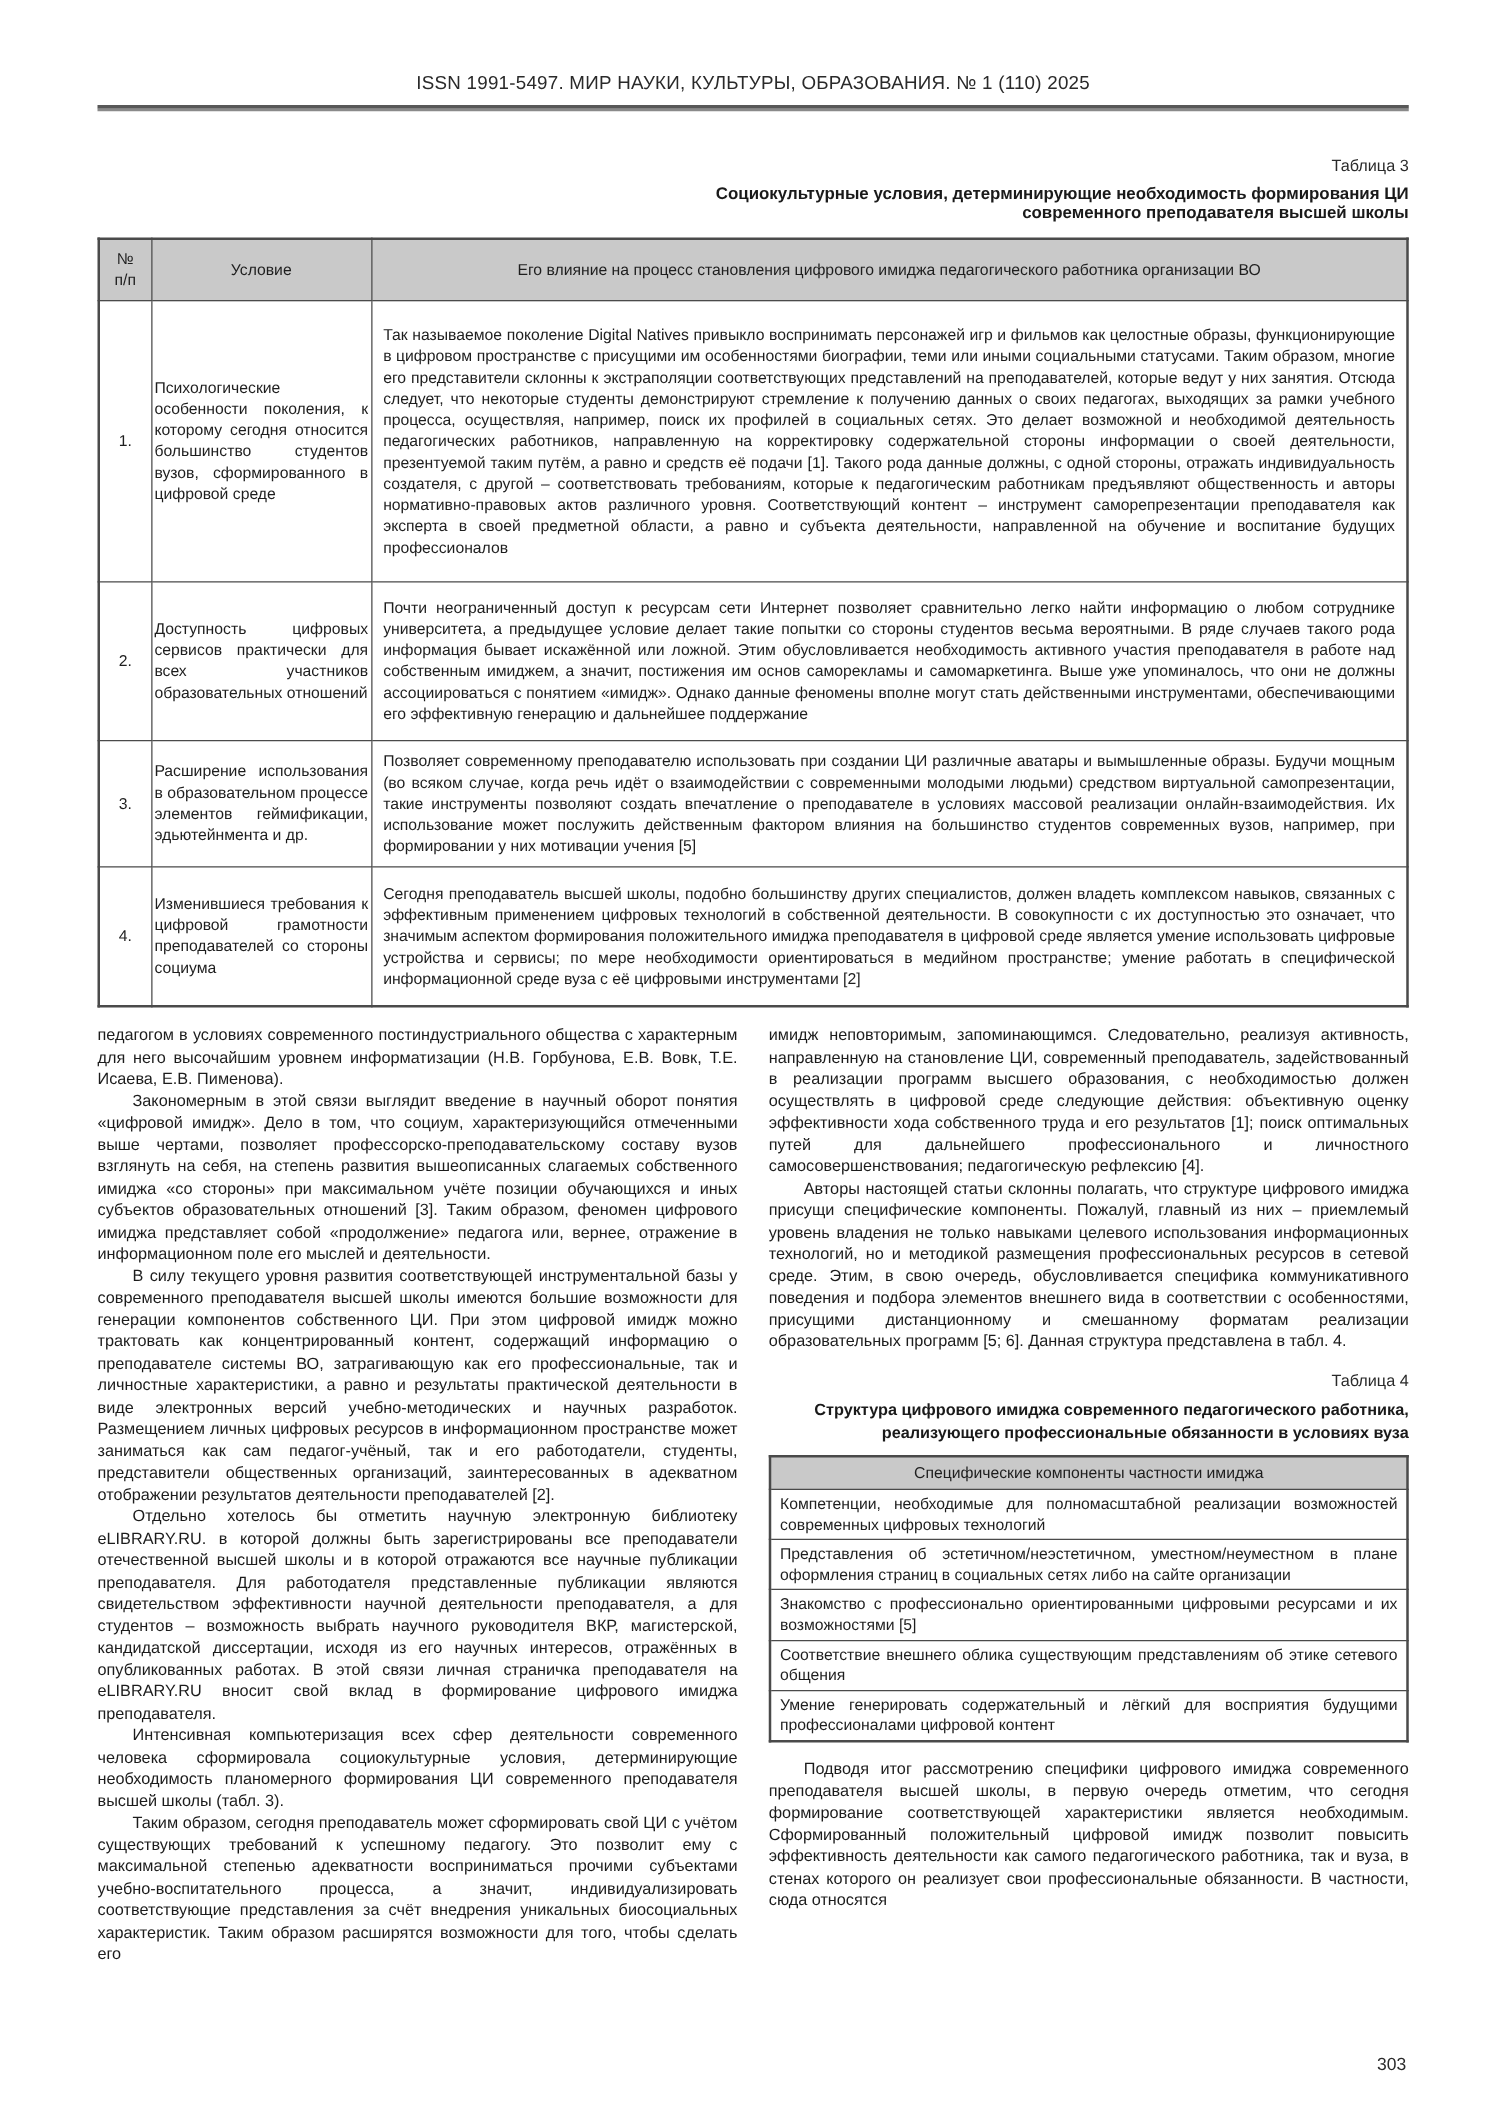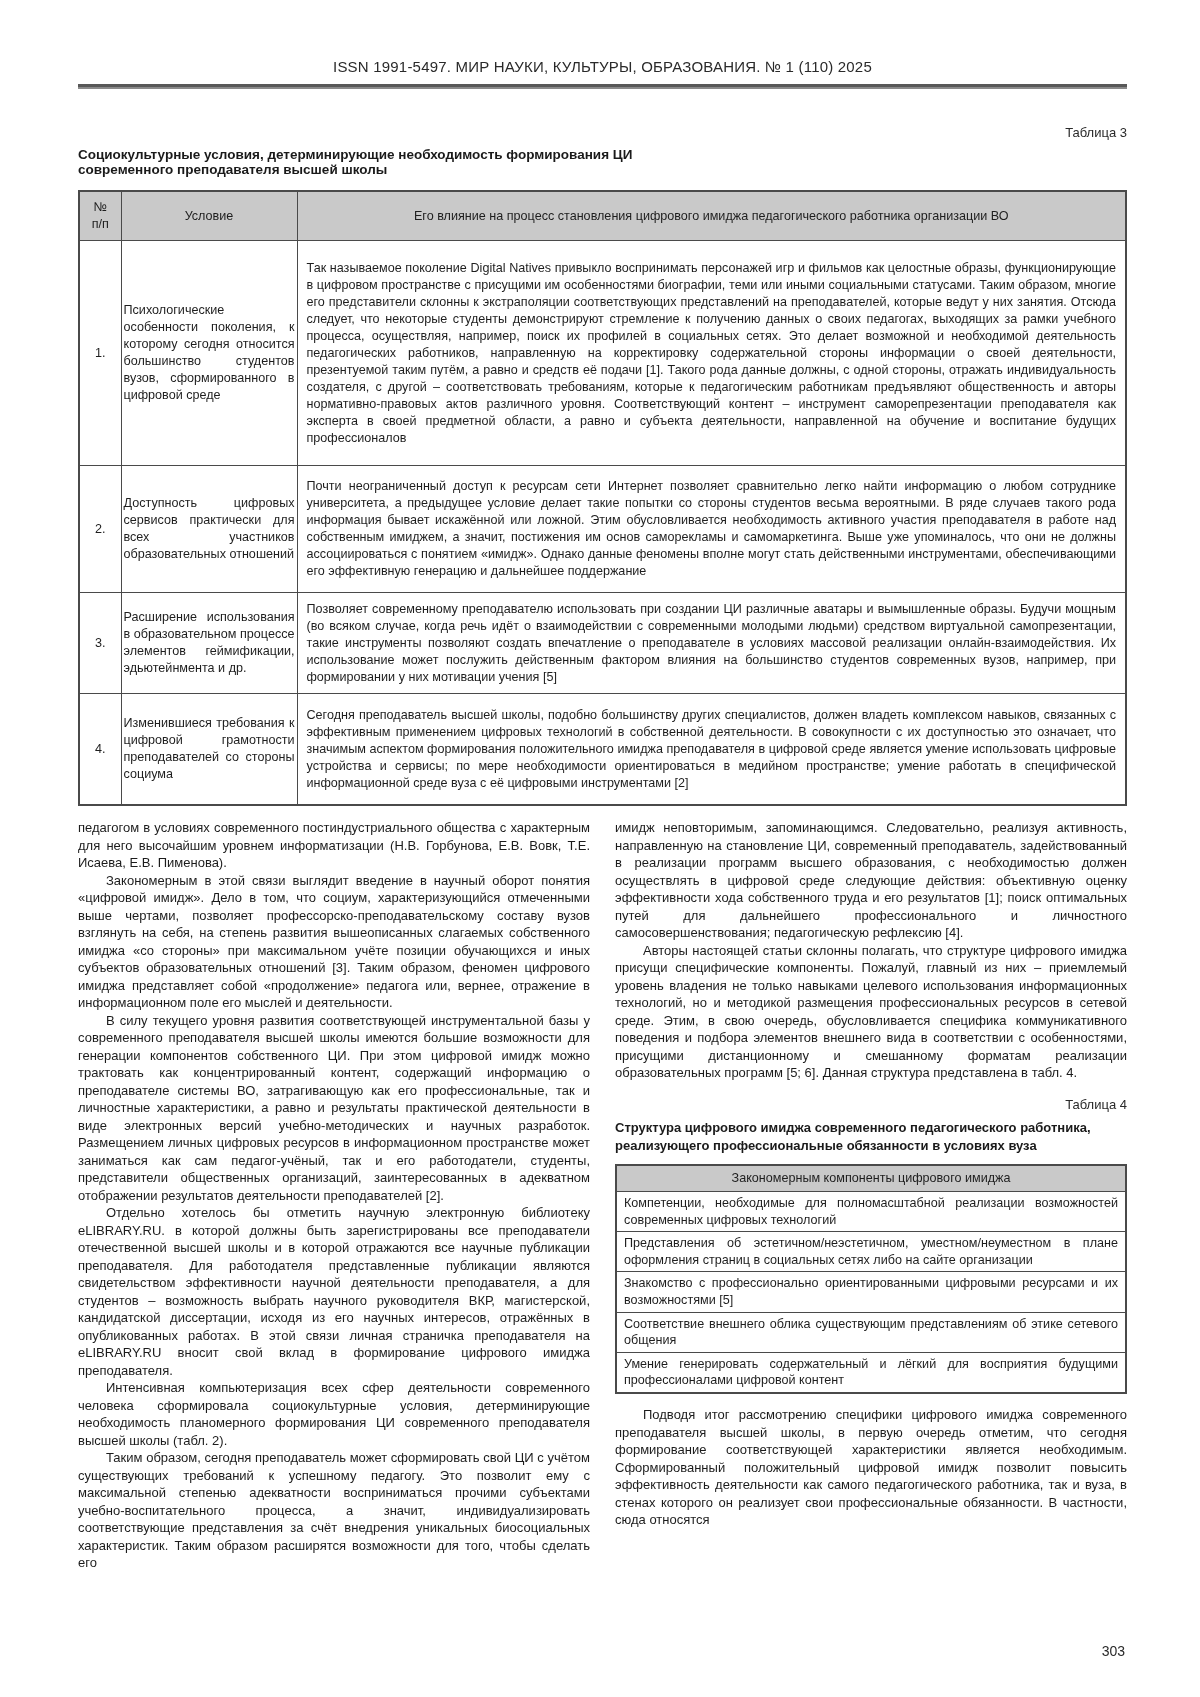--- a/index.html
+++ b/index.html
@@ -4,21 +4,21 @@
 <style>
   html,body{margin:0;padding:0;background:#ffffff;}
   body{width:1200px;height:1697px;font-family:"Liberation Sans",sans-serif;color:#1c1c1c;position:relative;}
   .page{padding:58px 73px 0 78px;}
 
   .journal-header{text-align:center;font-size:15px;letter-spacing:.2px;color:#2a2a2a;margin-bottom:9px;}
   .header-rule{height:5px;border-top:3px solid #585858;border-bottom:2px solid #8a8a8a;box-sizing:border-box;background:#fff;}
 
   .tbl-label{font-size:13px;text-align:right;color:#2a2a2a;}
   .t3-label{margin-top:36px;}
-  .tbl-caption{font-size:13.5px;font-weight:bold;text-align:left;white-space:pre-line;color:#1a1a1a;}
+  .tbl-caption{font-size:13.5px;font-weight:bold;text-align:right;white-space:pre-line;color:#1a1a1a;}
   .t3-caption{margin-top:7px;}
 
   table{border-collapse:collapse;width:100%;}
   .t3{margin-top:13px;}
   .t3,.t4{border:2px solid #4a4a4a;}
   .t3 th,.t3 td,.t4 th,.t4 td{border:1px solid #4a4a4a;font-size:12.6px;line-height:1.35;color:#1e1e1e;}
   .t3 thead th,.t4 thead th{background:#c9c9c9;font-weight:normal;text-align:center;vertical-align:middle;padding:5px 6px;}
   .t3 thead th{height:38px;}
   .col-num{width:42px;}
   .col-cond{width:176px;}
@@ -94,36 +94,36 @@
     </tbody>
   </table>
 
   <div class="columns">
 
     <div class="col">
       <p>педагогом в условиях современного постиндустриального общества с характерным для него высочайшим уровнем информатизации (Н.В. Горбунова, Е.В. Вовк, Т.Е. Исаева, Е.В. Пименова).</p>
       <p class="ind">Закономерным в этой связи выглядит введение в научный оборот понятия «цифровой имидж». Дело в том, что социум, характеризующийся отмеченными выше чертами, позволяет профессорско-преподавательскому составу вузов взглянуть на себя, на степень развития вышеописанных слагаемых собственного имиджа «со стороны» при максимальном учёте позиции обучающихся и иных субъектов образовательных отношений [3]. Таким образом, феномен цифрового имиджа представляет собой «продолжение» педагога или, вернее, отражение в информационном поле его мыслей и деятельности.</p>
       <p class="ind">В силу текущего уровня развития соответствующей инструментальной базы у современного преподавателя высшей школы имеются большие возможности для генерации компонентов собственного ЦИ. При этом цифровой имидж можно трактовать как концентрированный контент, содержащий информацию о преподавателе системы ВО, затрагивающую как его профессиональные, так и личностные характеристики, а равно и результаты практической деятельности в виде электронных версий учебно-методических и научных разработок. Размещением личных цифровых ресурсов в информационном пространстве может заниматься как сам педагог-учёный, так и его работодатели, студенты, представители общественных организаций, заинтересованных в адекватном отображении результатов деятельности преподавателей [2].</p>
       <p class="ind">Отдельно хотелось бы отметить научную электронную библиотеку eLIBRARY.RU. в которой должны быть зарегистрированы все преподаватели отечественной высшей школы и в которой отражаются все научные публикации преподавателя. Для работодателя представленные публикации являются свидетельством эффективности научной деятельности преподавателя, а для студентов – возможность выбрать научного руководителя ВКР, магистерской, кандидатской диссертации, исходя из его научных интересов, отражённых в опубликованных работах. В этой связи личная страничка преподавателя на eLIBRARY.RU вносит свой вклад в формирование цифрового имиджа преподавателя.</p>
-      <p class="ind">Интенсивная компьютеризация всех сфер деятельности современного человека сформировала социокультурные условия, детерминирующие необходимость планомерного формирования ЦИ современного преподавателя высшей школы (табл. 2).</p>
+      <p class="ind">Интенсивная компьютеризация всех сфер деятельности современного человека сформировала социокультурные условия, детерминирующие необходимость планомерного формирования ЦИ современного преподавателя высшей школы (табл. 3).</p>
       <p class="ind">Таким образом, сегодня преподаватель может сформировать свой ЦИ с учётом существующих требований к успешному педагогу. Это позволит ему с максимальной степенью адекватности восприниматься прочими субъектами учебно-воспитательного процесса, а значит, индивидуализировать соответствующие представления за счёт внедрения уникальных биосоциальных характеристик. Таким образом расширятся возможности для того, чтобы сделать его</p>
     </div>
 
     <div class="col">
       <p>имидж неповторимым, запоминающимся. Следовательно, реализуя активность, направленную на становление ЦИ, современный преподаватель, задействованный в реализации программ высшего образования, с необходимостью должен осуществлять в цифровой среде следующие действия: объективную оценку эффективности хода собственного труда и его результатов [1]; поиск оптимальных путей для дальнейшего профессионального и личностного самосовершенствования; педагогическую рефлексию [4].</p>
       <p class="ind">Авторы настоящей статьи склонны полагать, что структуре цифрового имиджа присущи специфические компоненты. Пожалуй, главный из них – приемлемый уровень владения не только навыками целевого использования информационных технологий, но и методикой размещения профессиональных ресурсов в сетевой среде. Этим, в свою очередь, обусловливается специфика коммуникативного поведения и подбора элементов внешнего вида в соответствии с особенностями, присущими дистанционному и смешанному форматам реализации образовательных программ [5; 6]. Данная структура представлена в табл. 4.</p>
 
       <div class="tbl-label t4-label">Таблица 4</div>
       <div class="tbl-caption t4-caption">Структура цифрового имиджа современного педагогического работника,
 реализующего профессиональные обязанности в условиях вуза</div>
 
       <table class="t4">
         <thead>
           <tr>
-            <th>Закономерным компоненты цифрового имиджа</th>
+            <th>Специфические компоненты частности имиджа</th>
           </tr>
         </thead>
         <tbody>
           <tr>
               <td>Компетенции, необходимые для полномасштабной реализации возможностей современных цифровых технологий</td>
             </tr>
           <tr>
               <td>Представления об эстетичном/неэстетичном, уместном/неуместном в плане оформления страниц в социальных сетях либо на сайте организации</td>
             </tr>
           <tr>

